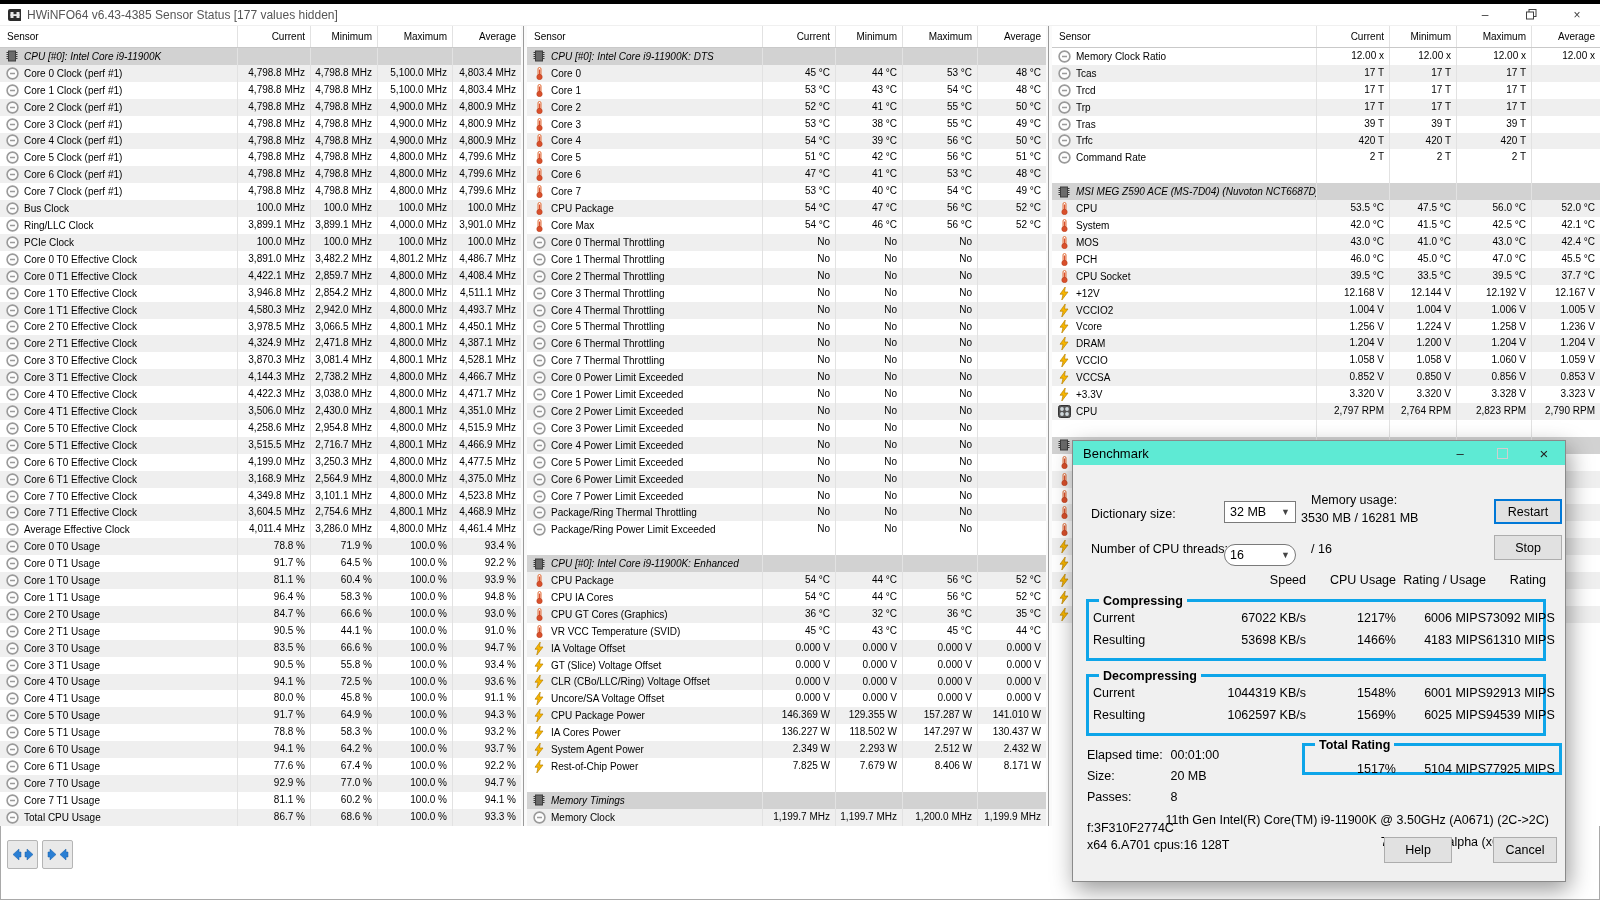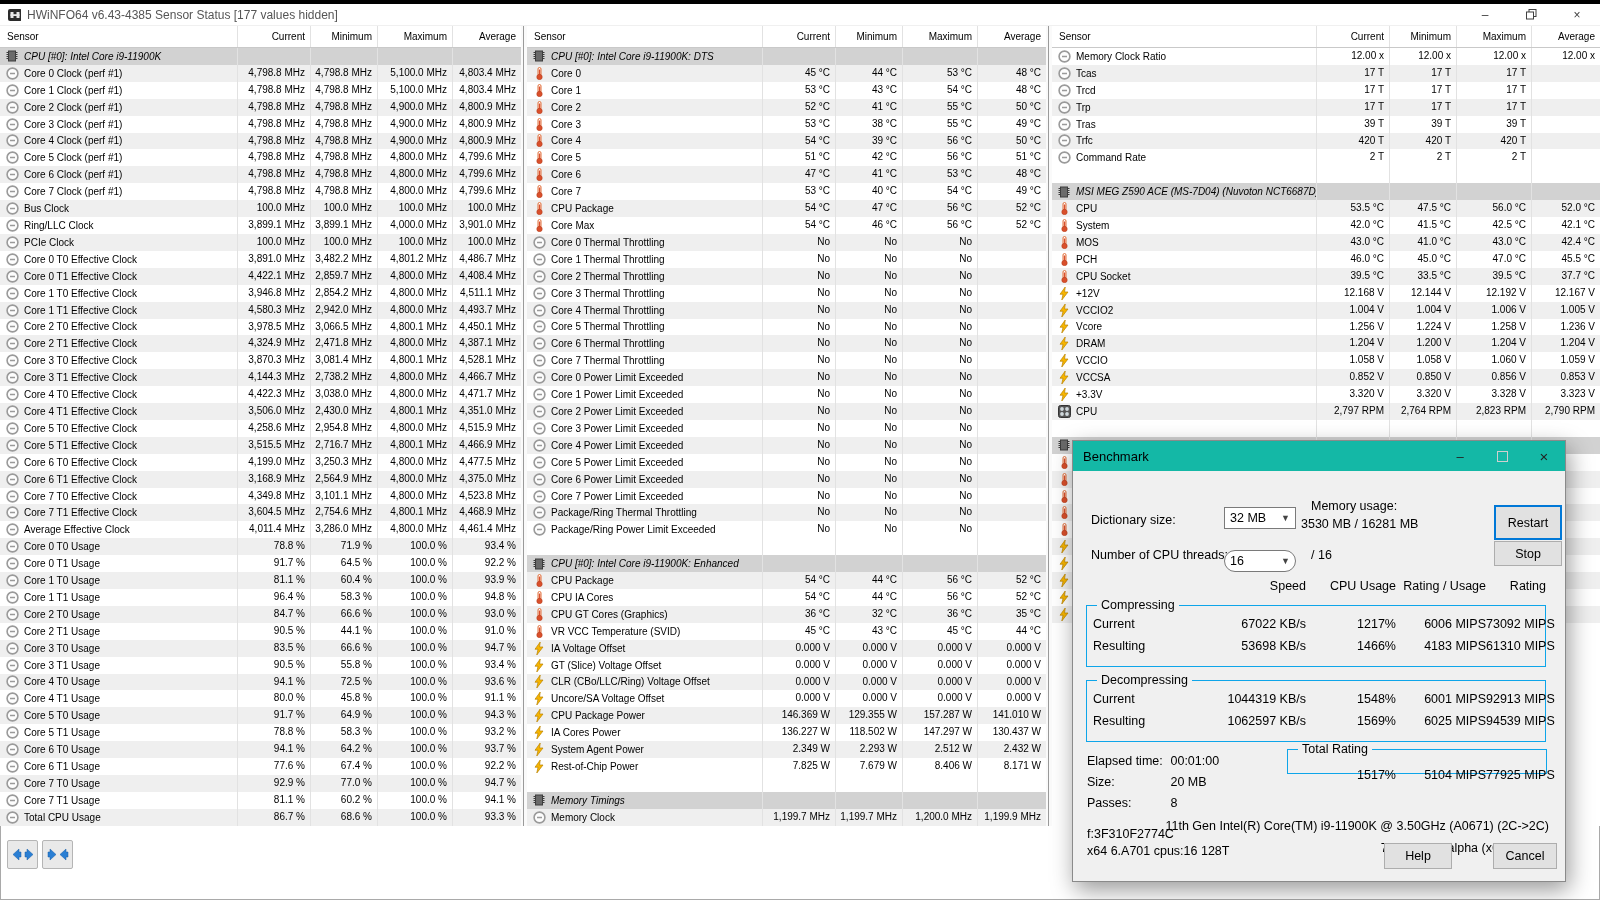--- a/index.html
+++ b/index.html
@@ -35,33 +35,33 @@
   .ico { width:14px; flex:none; display:inline-flex; justify-content:center; align-items:center; }
   
   .tbtn { position:absolute; width:31px; height:29px; background:#e9e9e9;
     border:1px solid #b5b5b5; border-radius:2px; display:flex; align-items:center;
     justify-content:center; top:840px; }
   .tbtn.b1 { left:7px; } .tbtn.b2 { left:42px; }
   
   .bench { position:absolute; left:1072px; top:440px; width:494px; height:442px;
     background:#f0f0f0; border:1px solid #8a8a8a; box-shadow:3px 8px 22px rgba(0,0,0,.4);
     z-index:10; font-size:12.5px; color:#000; }
-  .bench-titlebar { height:30px; background:#14b8a6; display:flex; align-items:center;
+  .bench-titlebar { height:24px; background:#5eead4; display:flex; align-items:center;
     padding-left:10px; font-size:13px; }
   .bench-controls { margin-left:auto; display:flex; height:100%; }
   .bctl { width:42px; height:100%; display:flex; align-items:center; justify-content:center; color:#222; }
   .bench-body { position:relative; height:411px; }
   .blabel { position:absolute; white-space:nowrap; }
   .combo { position:absolute; width:72px; height:22px; background:#fff; border:1px solid #7a7a7a;
     display:flex; align-items:center; justify-content:space-between; padding:0 5px; }
   .combo .chev { font-size:9px; color:#444; }
   .btn { position:absolute; background:#e1e1e1; border:1px solid #adadad; display:flex;
     align-items:center; justify-content:center; }
   .btn.default { border:2px solid #0078d7; }
-  .gbox { position:absolute; border:1px solid #0ea5e9; }
+  .gbox { position:absolute; border:3px solid #0ea5e9;font-weight:bold; }
   .gbox-label { position:absolute; top:-8px; left:10px; background:#f0f0f0; padding:0 4px; }
   .bgrid { position:absolute; left:12px; display:grid;
     grid-template-columns:100px 121px 90px 90px 60px; }
   .bgrid span { text-align:right; white-space:nowrap; }
   .bgrid .gl { text-align:left; padding-left:8px; }
   .binfo { position:absolute; left:14px; white-space:nowrap; }
   .binfo .il { display:inline-block; width:80px; }
   .binfo .iv { display:inline-block; width:58px; text-align:left; }
 </style>
 </head>
@@ -2107,21 +2107,21 @@
       </span>
     </div>
     <div class="bench-body">
       <span class="blabel" style="left:18px;top:42px;">Dictionary size:</span>
       <div class="combo" style="left:151px;top:36px;">
         <span>32 MB</span>
         <span class="chev">▼</span>
       </div>
       <span class="blabel" style="left:238px;top:28px;">Memory usage:</span>
       <span class="blabel" style="left:228px;top:46px;">3530 MB / 16281 MB</span>
-      <div class="btn default" style="left:421px;top:34px;width:68px;height:35px;">Restart</div>
+      <div class="btn default" style="left:421px;top:34px;width:68px;height:25px;">Restart</div>
 
       <span class="blabel" style="left:18px;top:77px;">Number of CPU threads:</span>
       <div class="combo" style="left:151px;top:79px;border-radius:11px;">
         <span>16</span>
         <span class="chev">▼</span>
       </div>
       <span class="blabel" style="left:238px;top:77px;">/ 16</span>
       <div class="btn" style="left:421px;top:70px;width:68px;height:25px;">Stop</div>
 
       <div class="bgrid" style="top:108px;">
@@ -2174,21 +2174,21 @@
       </div>
       <div class="binfo" style="top:304px;">
         <span class="il">Size:</span>
         <span class="iv">20 MB</span>
       </div>
       <div class="binfo" style="top:325px;">
         <span class="il">Passes:</span>
         <span class="iv">8</span>
       </div>
 
-      <div class="gbox" style="left:214px;top:278px;width:260px;height:25px;">
+      <div class="gbox" style="left:229px;top:278px;width:260px;height:32px;">
         <span class="gbox-label">Total Rating</span>
       </div>
       <div class="bgrid" style="top:297px;">
         <span class="gl"></span>
         <span></span>
         <span>1517%</span>
         <span>5104 MIPS</span>
         <span>77925 MIPS</span>
       </div>
 

